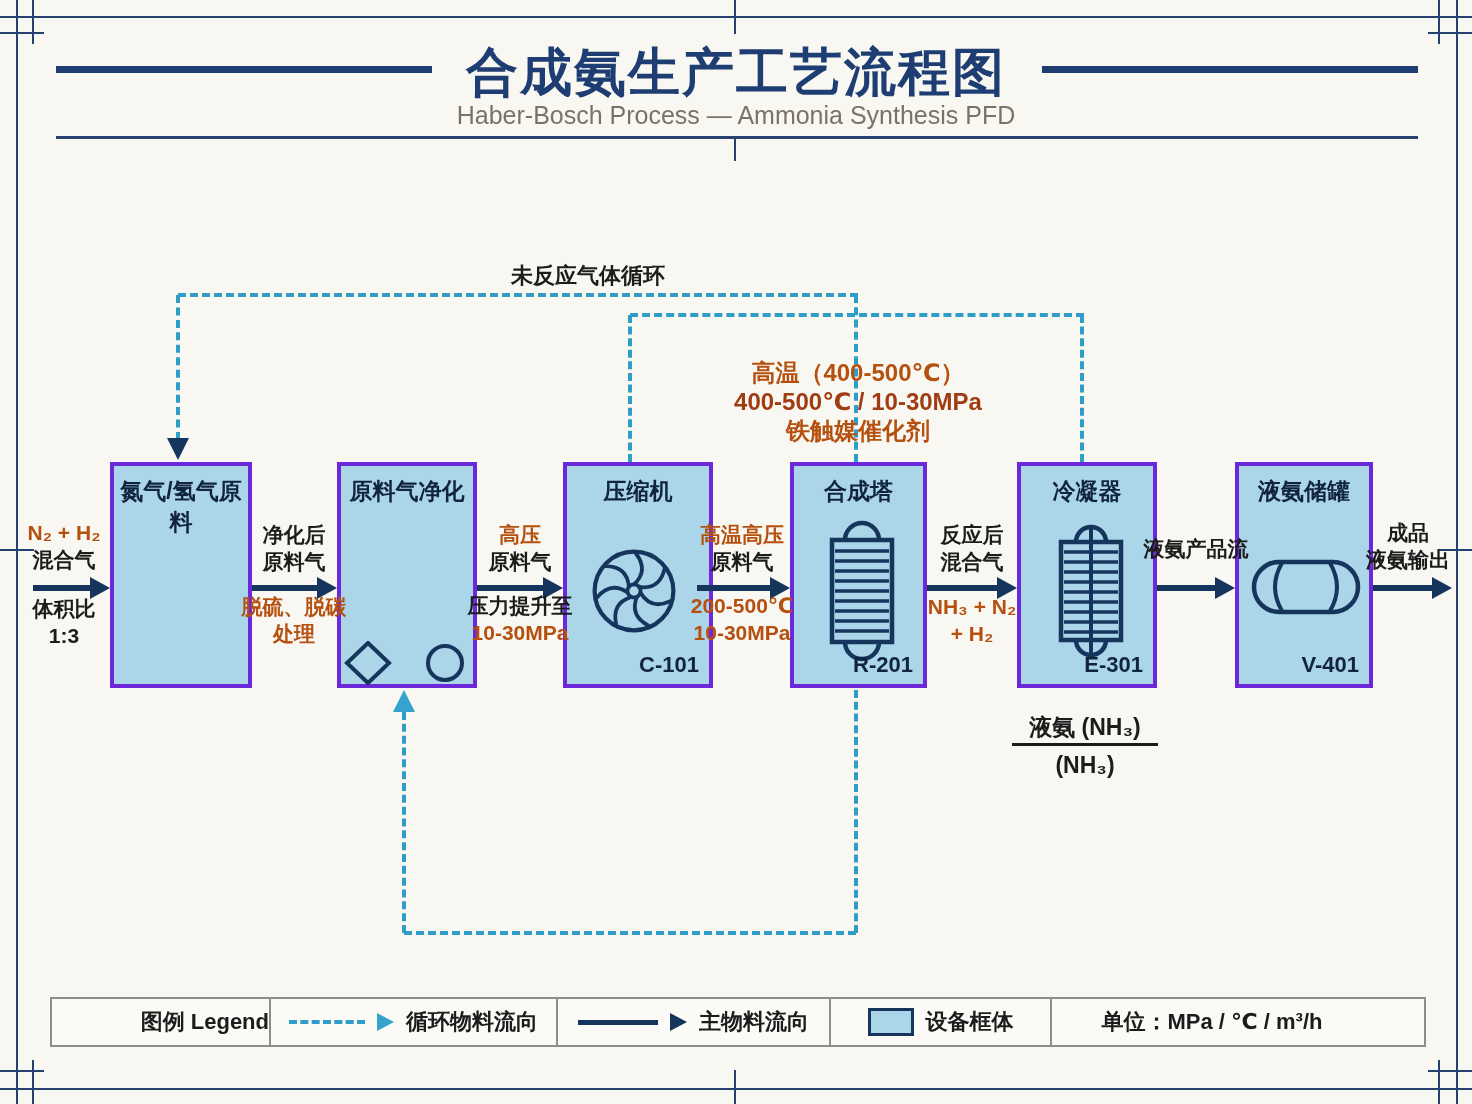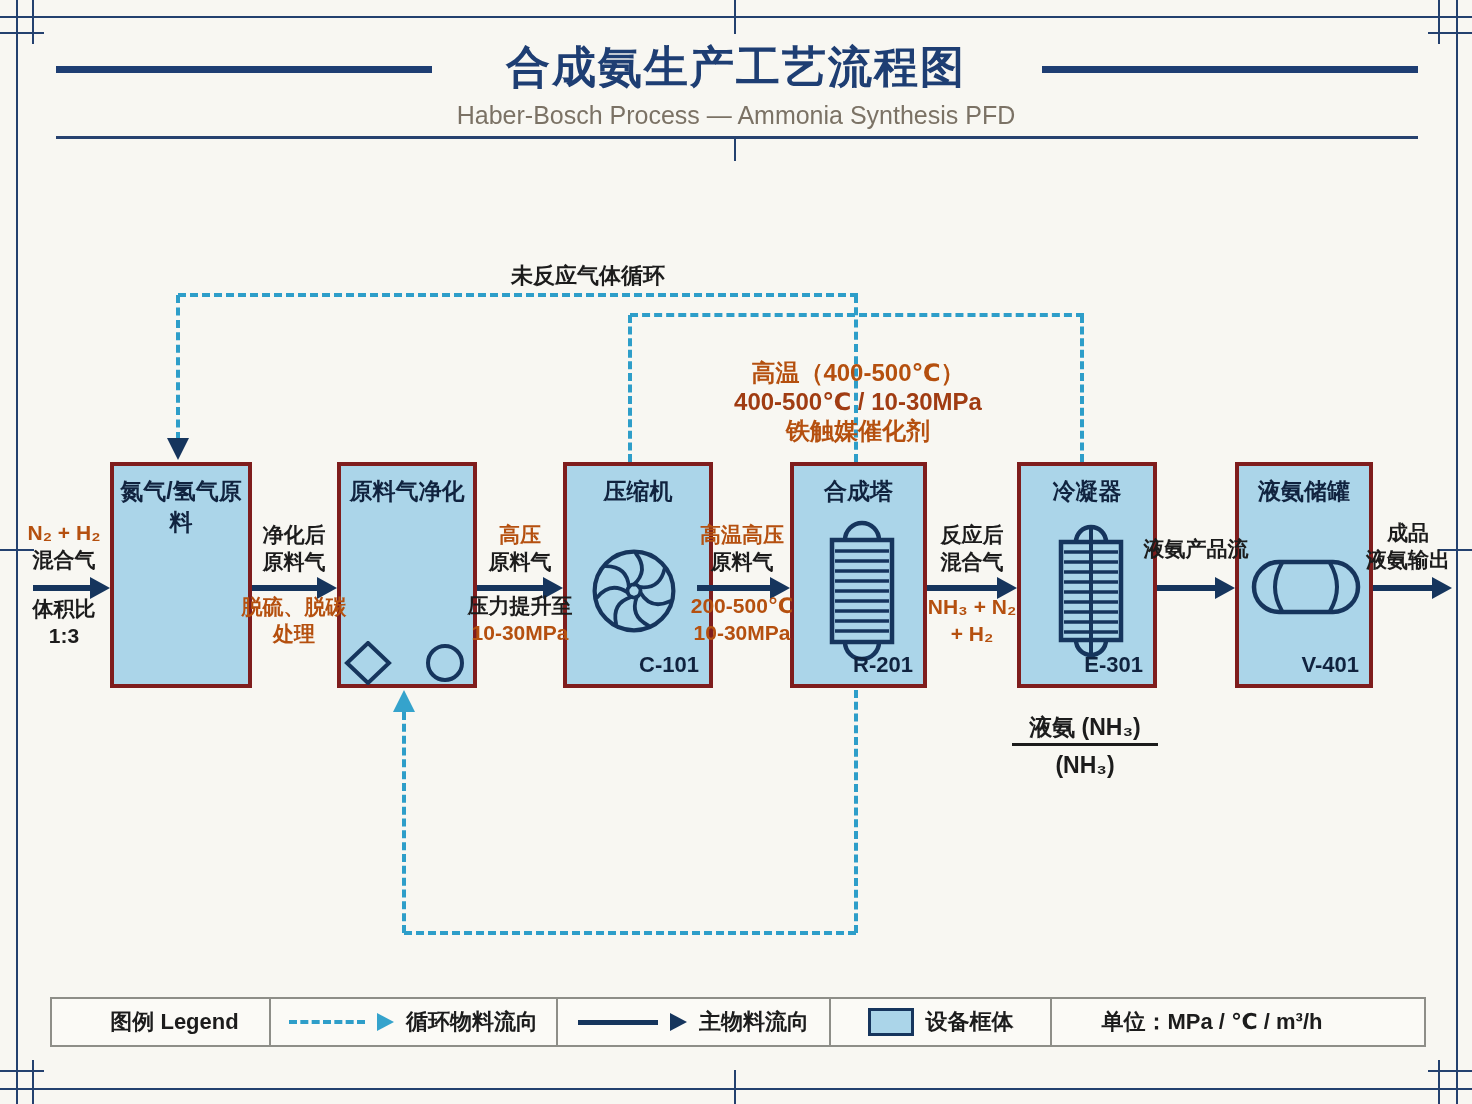--- a/index.html
+++ b/index.html
@@ -9,32 +9,32 @@
     font-family:"Liberation Sans","DejaVu Sans",sans-serif;
     color:#1c1c1c;
   }
   .canvas{position:relative;width:1472px;height:1104px;}
   .abs{position:absolute;}
   
   .fl{position:absolute;background:#24416f;}
   
   .title{
     position:absolute;left:0;top:38px;width:1472px;text-align:center;
-    font-size:44px;font-weight:800;color:#1e3e73;letter-spacing:2px;
+    font-size:52px;font-weight:800;color:#1e3e73;letter-spacing:2px;
   }
   .subtitle{
     position:absolute;left:0;top:101px;width:1472px;text-align:center;
     font-size:25px;font-weight:400;color:#7b7265;
   }
   .titlebar{position:absolute;top:66px;height:7px;background:#1e3e73;}
   .subline{position:absolute;top:136px;left:56px;width:1362px;height:3px;background:#27426f;}
   
   .box{
     position:absolute;top:462px;height:226px;box-sizing:border-box;
-    background:#abd5e9;border:4px solid #7f1d1d;
+    background:#abd5e9;border:4px solid #6d28d9;
   }
   .box-title{
     position:absolute;left:0;top:10px;width:100%;text-align:center;
     font-size:23px;font-weight:700;color:#10233f;
   }
   .box-code{
     position:absolute;right:10px;bottom:6px;
     font-size:22px;font-weight:700;color:#10233f;
   }
   
@@ -265,21 +265,21 @@
   <div class="slabel" style="left:1111px;top:536px;text-align:center;">液氨产品流</div>
 
   <div class="slabel" style="left:1323px;top:520px;">成品</div>
   <div class="slabel" style="left:1323px;top:547px;">液氨输出</div>
 
   <div class="frac" style="left:985px;top:712px;">液氨 (NH₃)</div>
   <div class="fracline"></div>
   <div class="frac" style="left:985px;top:752px;">(NH₃)</div>
 
   <div class="legend">
-    <div class="lcell" style="width:219px;justify-content:center;padding-left:28px;">
+    <div class="lcell" style="width:219px;justify-content:flex-end;padding-left:28px;">
       <span>图例 Legend</span>
     </div>
     <div class="lcell" style="width:287px;">
       <span class="l-dash"></span>
       <span class="l-dhead"></span>
       <span>循环物料流向</span>
     </div>
     <div class="lcell" style="width:273px;">
       <span class="l-line"></span>
       <span class="l-head"></span>

